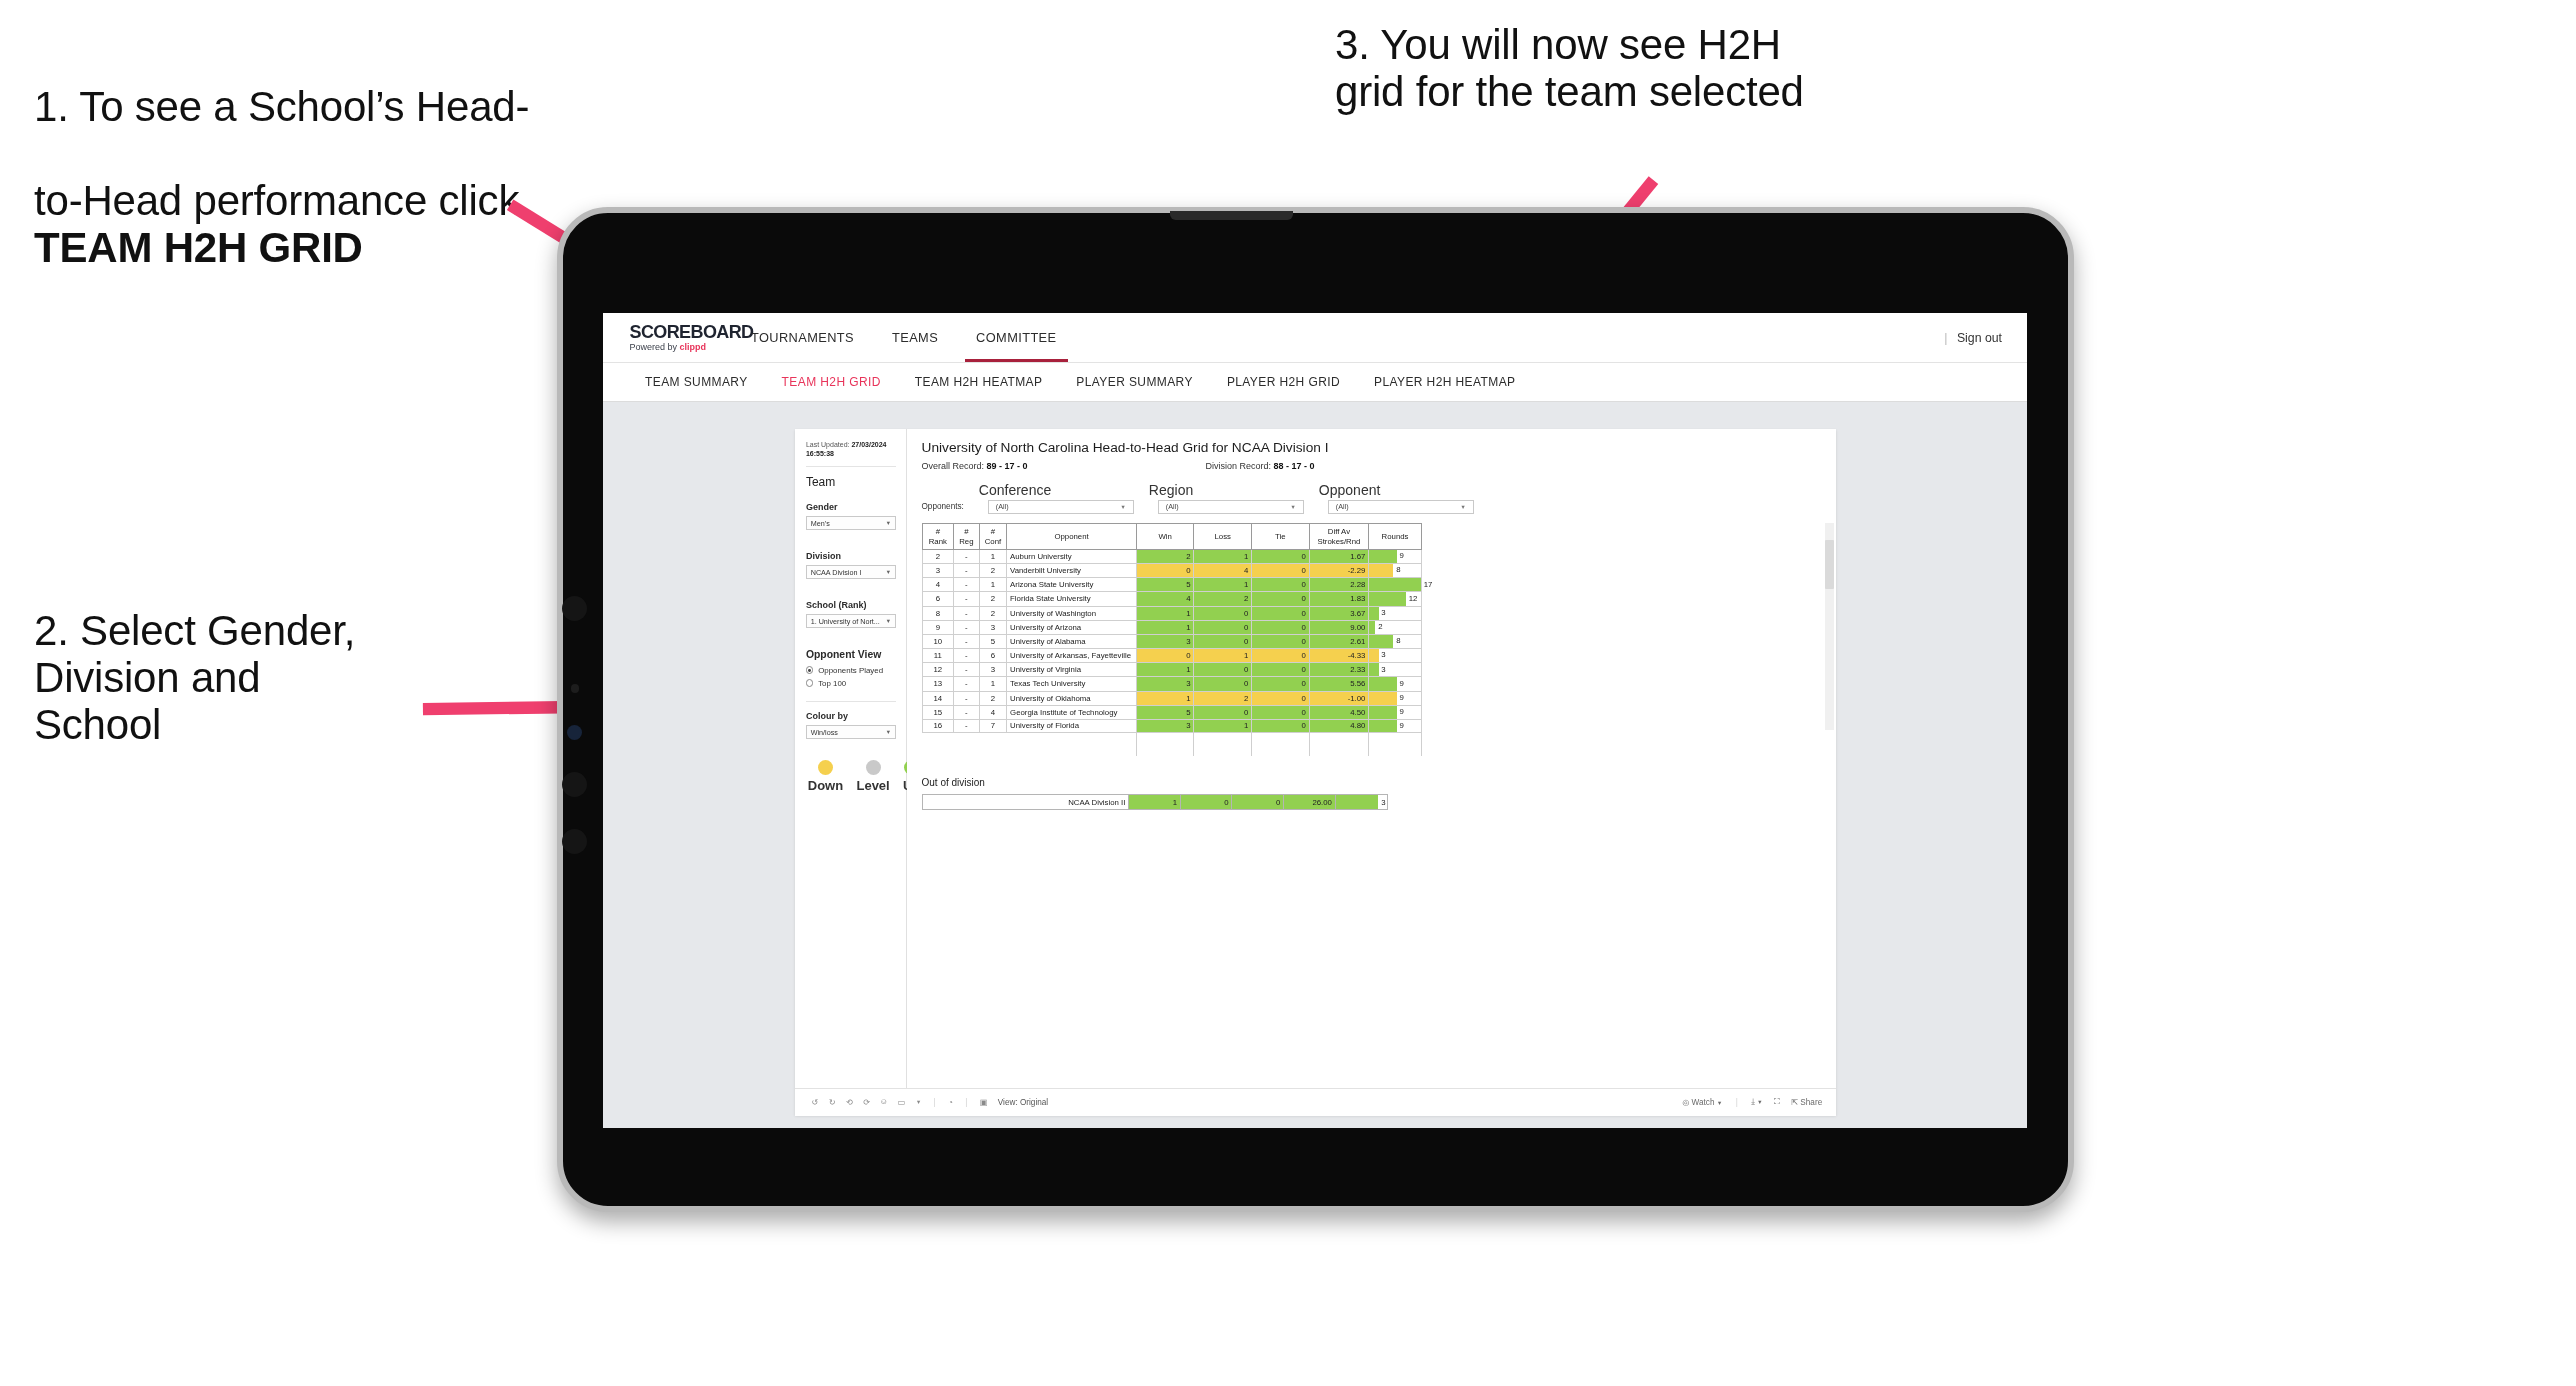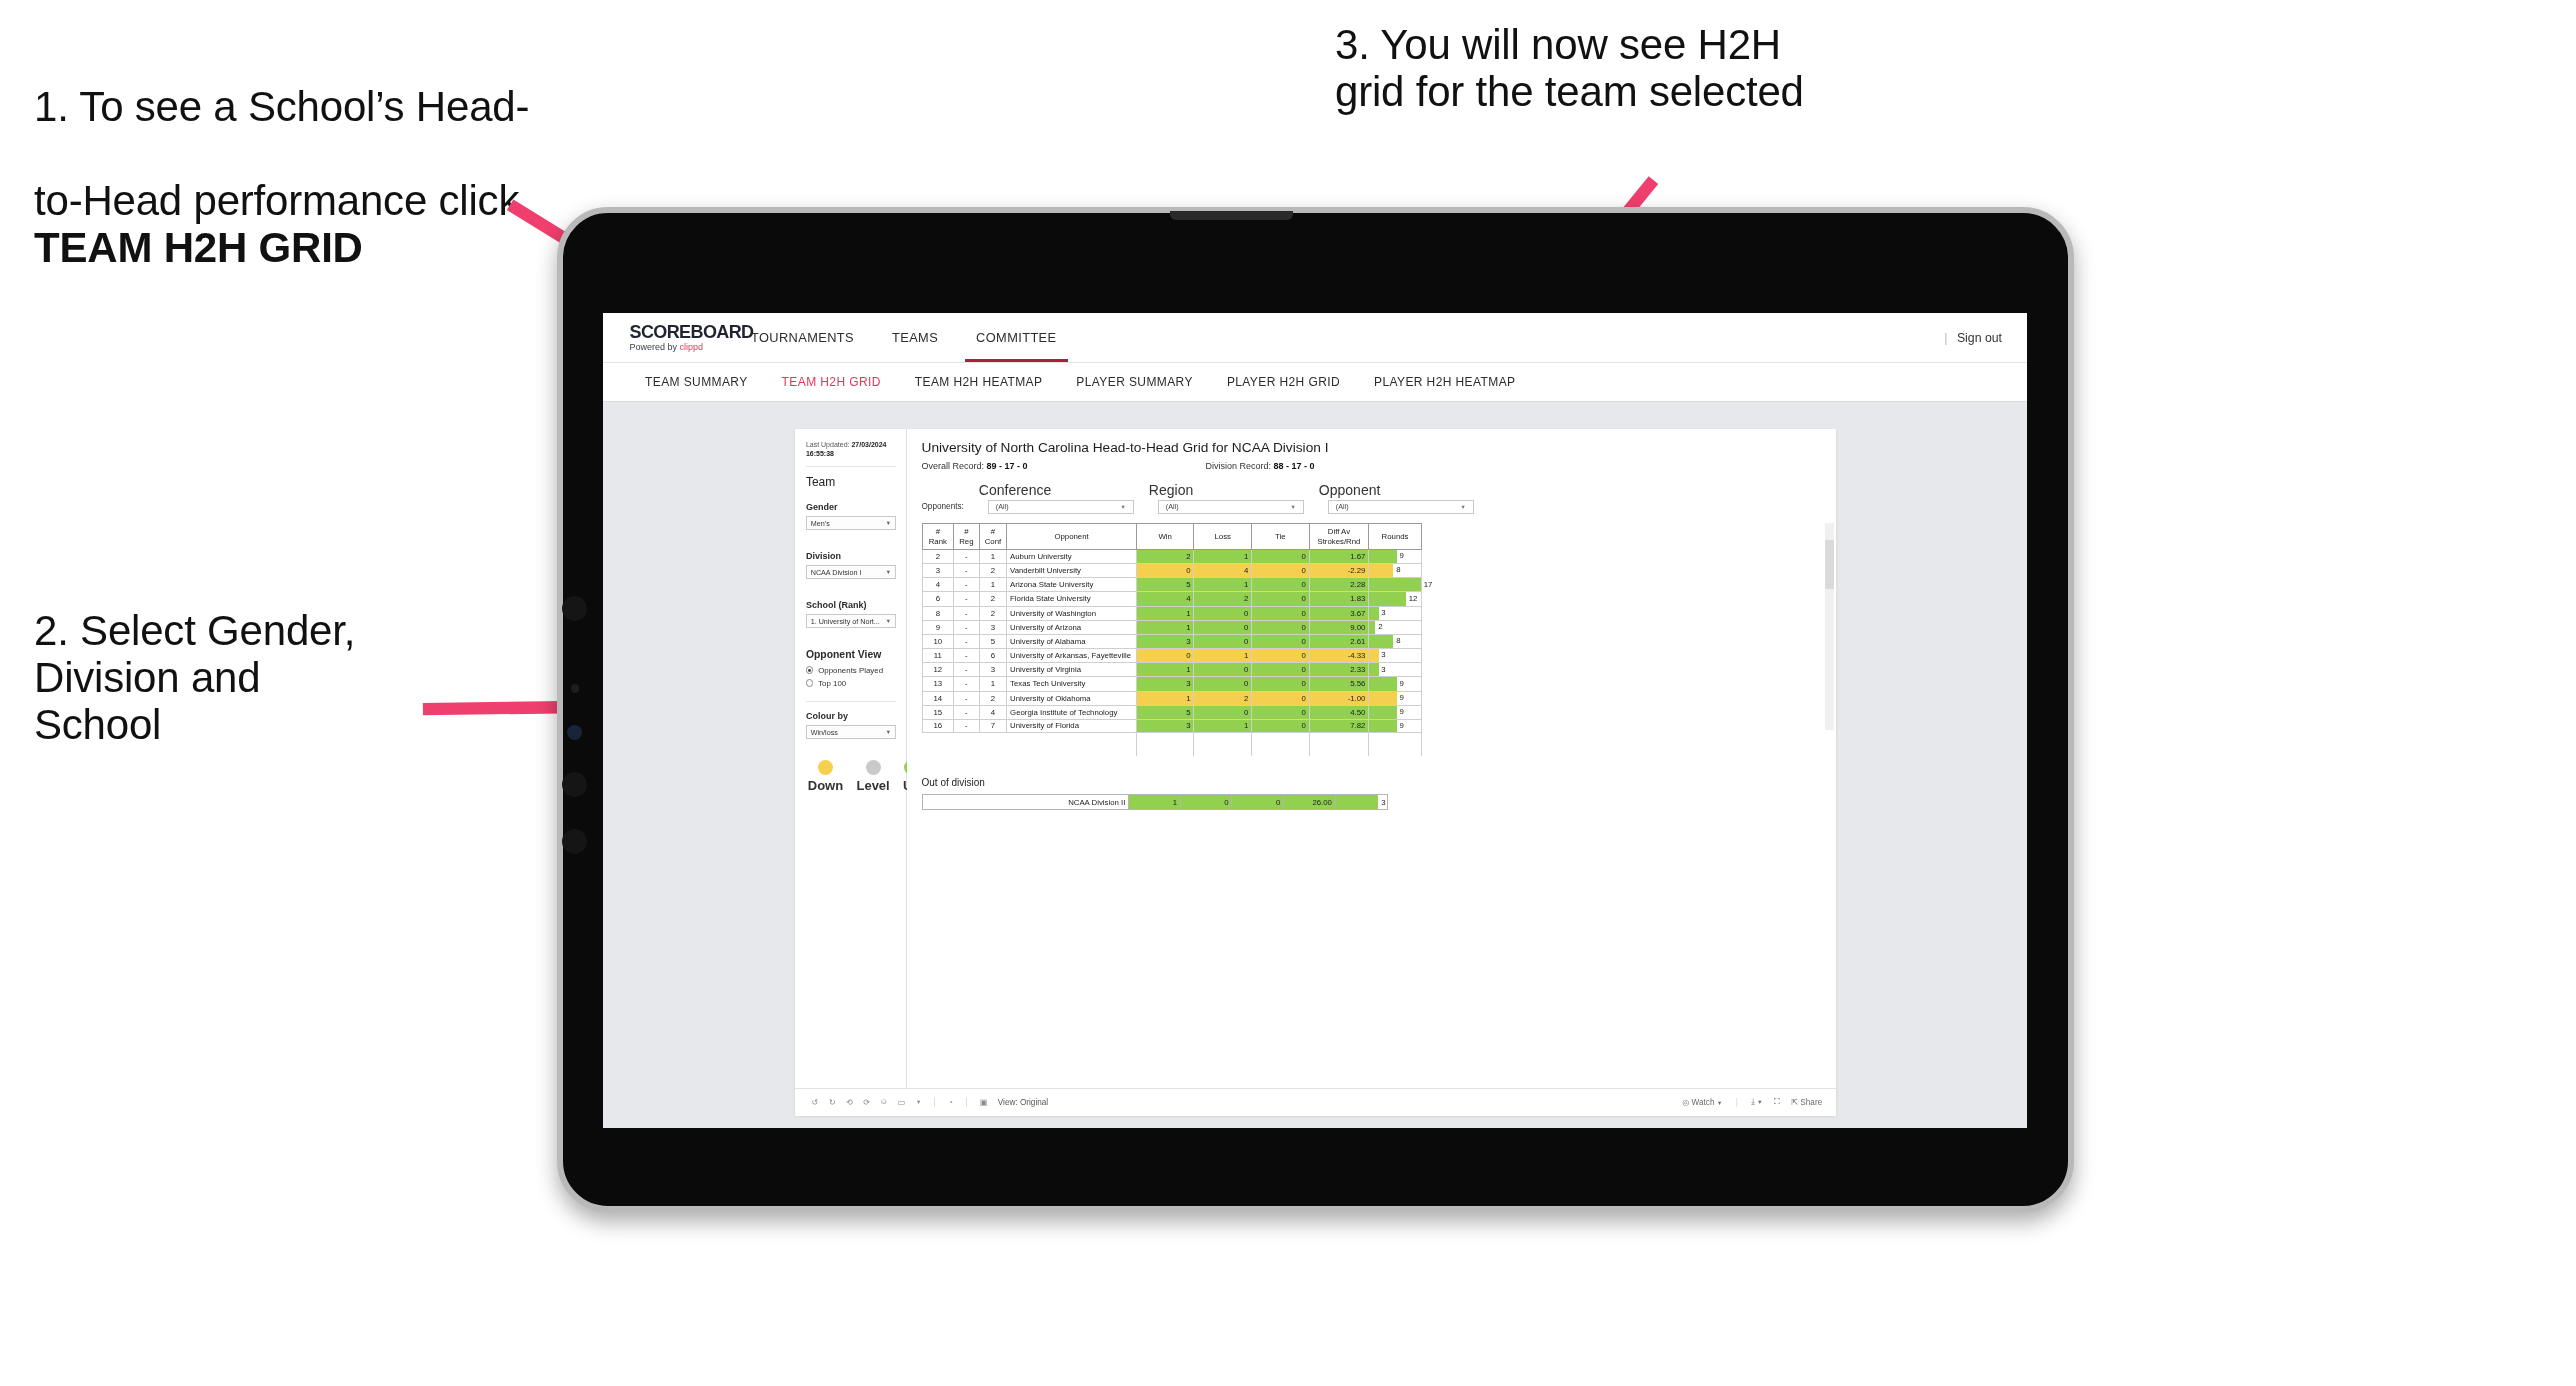--- a/index.html
+++ b/index.html
@@ -64,21 +64,21 @@
     border-bottom:0.9px solid #e3e3e3;
     position:relative;
   }
   .logo-wrap{padding:0 0 0 26.5px;width:129px;box-sizing:border-box;}
   .logo-main{
     font-family:"Liberation Sans", sans-serif;
     font-weight:bold;font-size:18px;letter-spacing:-0.6px;
     color:#1f2430;line-height:1;
   }
   .logo-sub{font-size:9px;color:#3a3f4a;margin-top:1.9px;line-height:1;}
-  .logo-sub .brand{color:#e8345a;font-weight:normal;}
+  .logo-sub .brand{color:#e8345a;font-weight:bold;}
   .nav-main{display:flex;align-items:center;height:100%;}
   .nav-main .nav-item{
     font-size:12.8px;color:#2c2c2c;letter-spacing:0.4px;
     padding:0 19px;height:100%;display:flex;align-items:center;
     position:relative;cursor:pointer;
   }
   .nav-main .nav-item.active::after{
     content:"";position:absolute;left:7.6px;right:7.6px;bottom:0;height:2.8px;background:#a8213c;
   }
   .appbar-right{
@@ -518,21 +518,21 @@
                       <td class="rndcell"><div class="bar up" style="width: 53%;"></div><span class="val" style="margin-left: 53%;">9</span></td>
                     </tr>
                     <tr class="clipped">
                       <td class="ctr">16</td>
                       <td class="ctr">-</td>
                       <td class="ctr">7</td>
                       <td class="">University of Florida</td>
                       <td class="num up">3</td>
                       <td class="num up">1</td>
                       <td class="num up">0</td>
-                      <td class="num up">7.82</td>
+                      <td class="num up">4.80</td>
                       <td class="rndcell"><div class="bar up" style="width: 53%;"></div><span class="val" style="margin-left: 53%;">9</span></td>
                     </tr>
                     <tr class="spacer">
                       <td style="border: none;"></td>
                       <td style="border: none;"></td>
                       <td style="border: none;"></td>
                       <td style="border: none;"></td>
                       <td></td>
                       <td></td>
                       <td></td>

